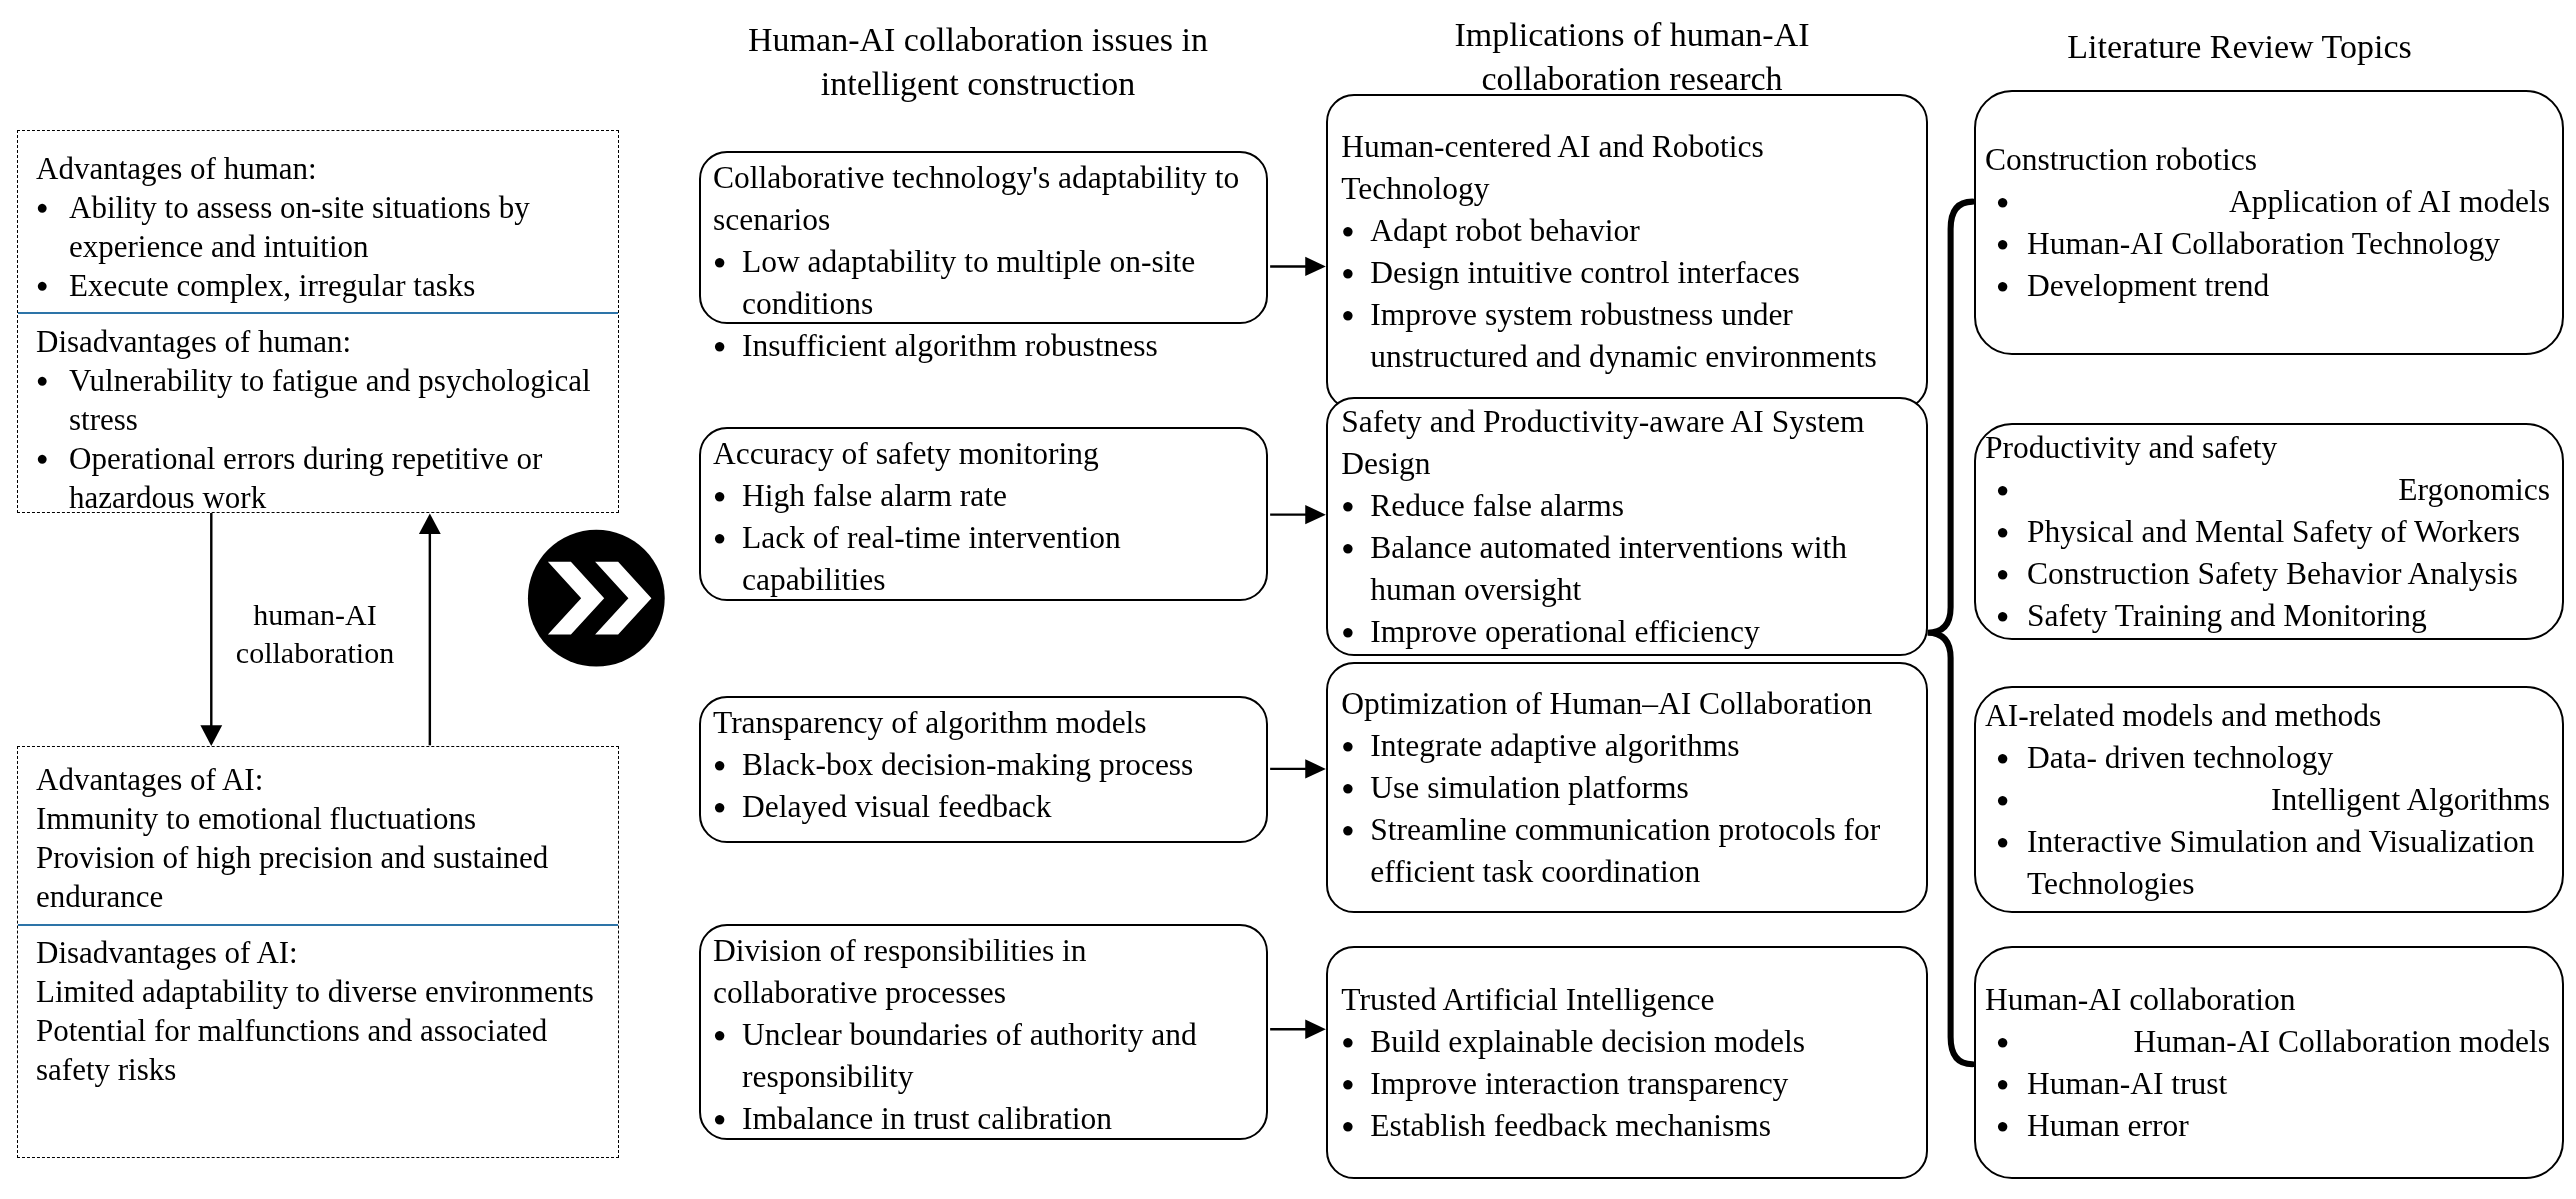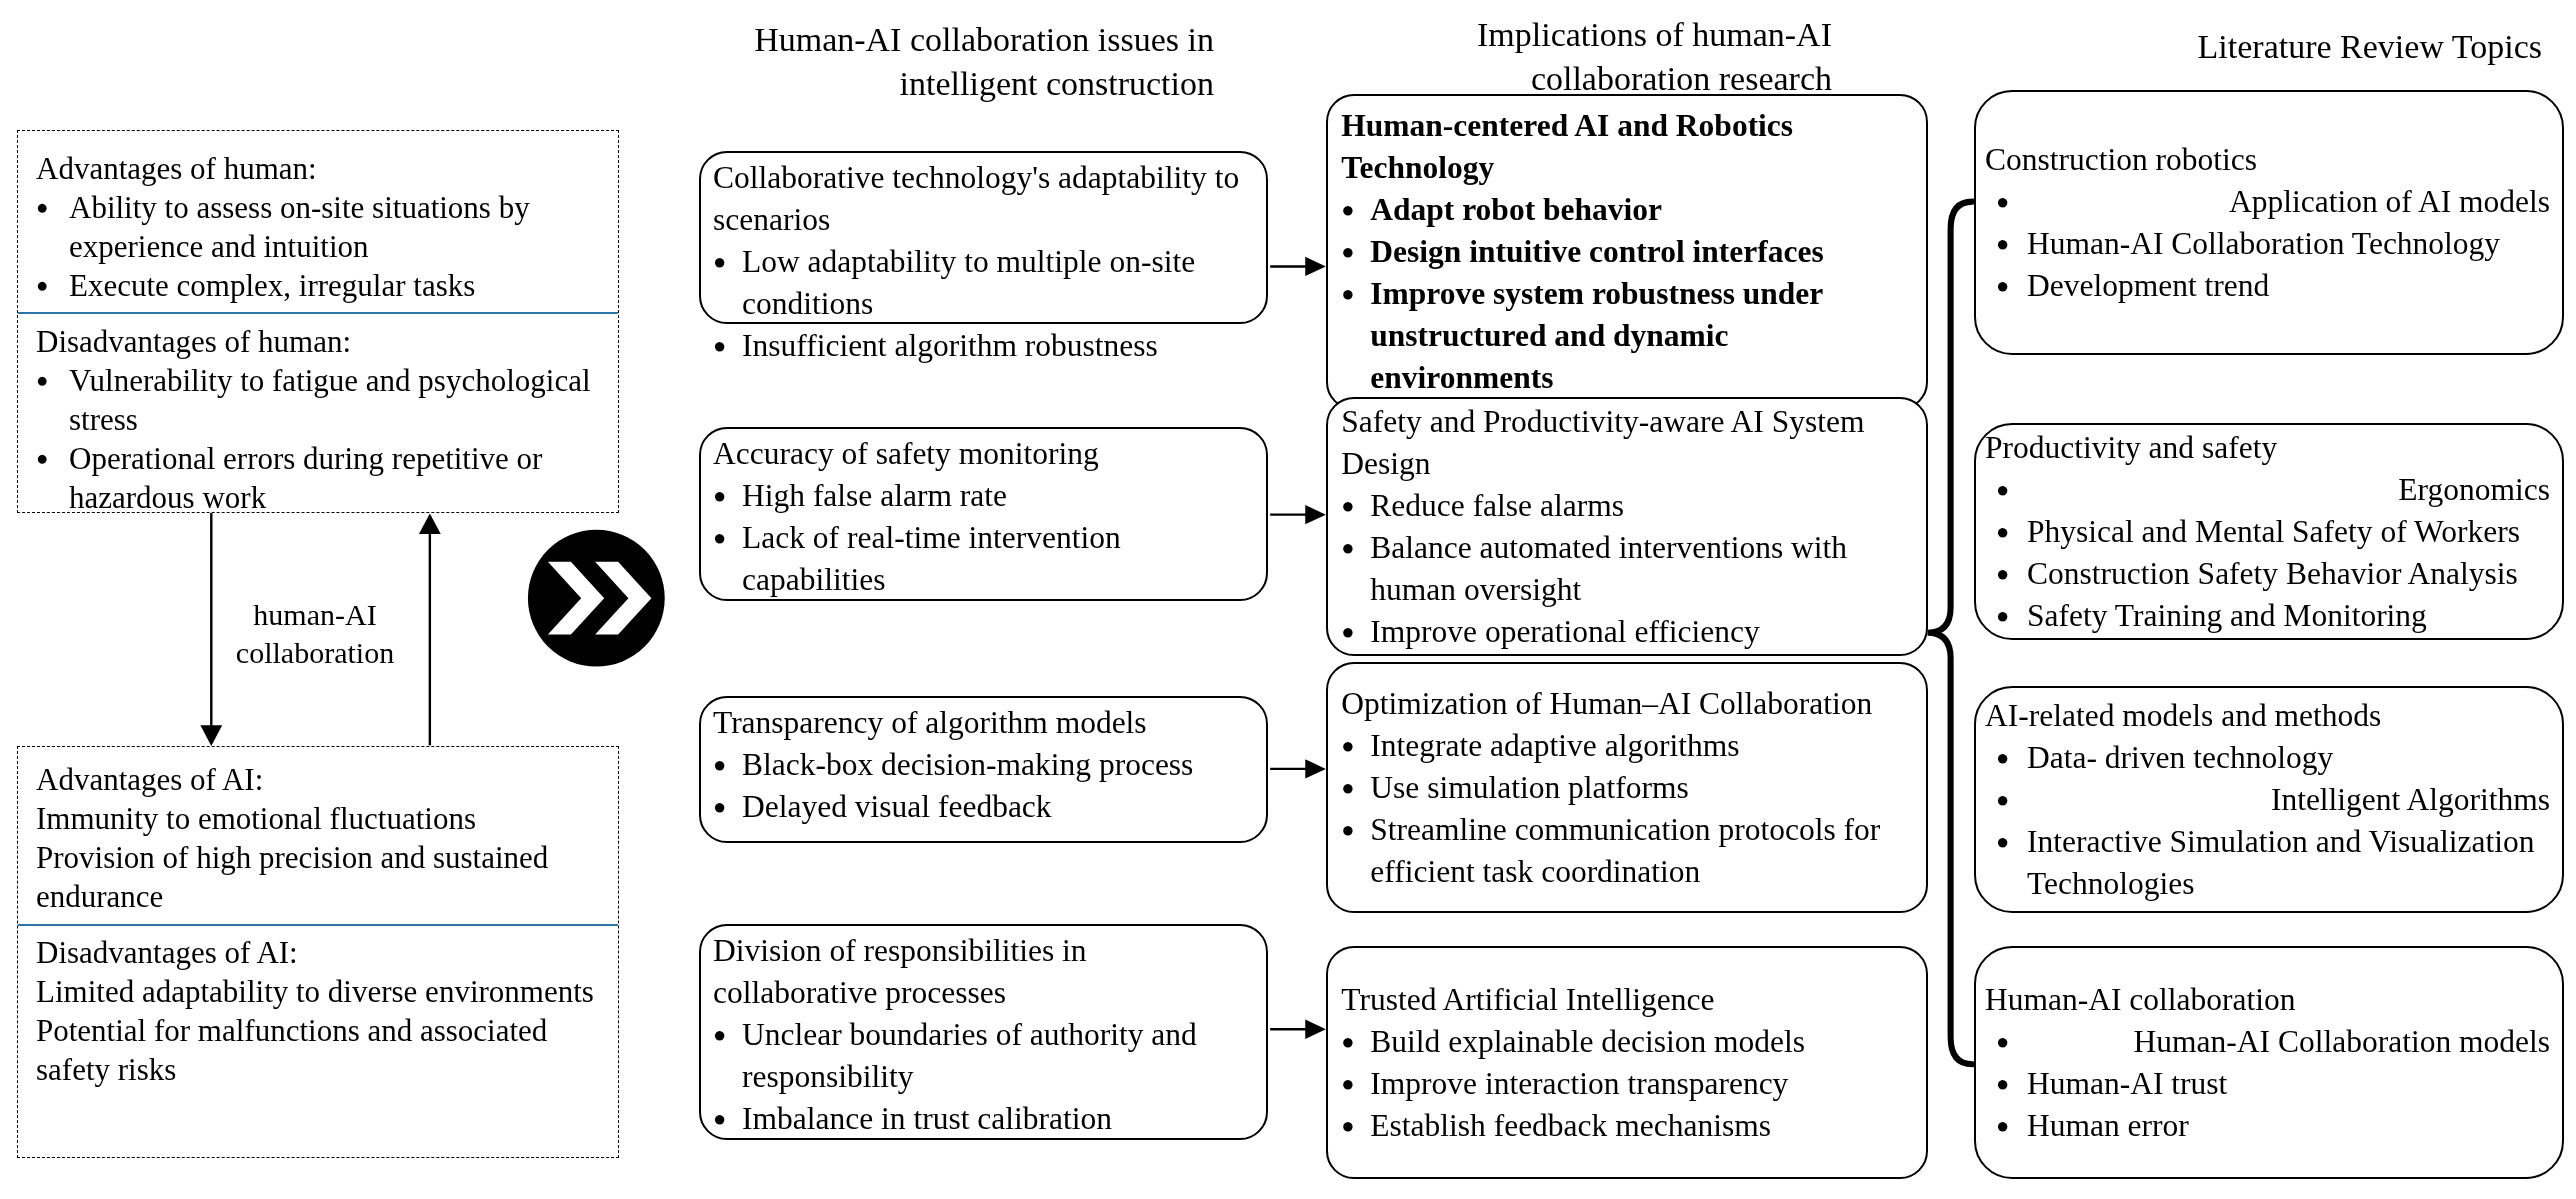--- a/index.html
+++ b/index.html
@@ -3,21 +3,21 @@
 <meta charset="utf-8">
 <style>
   html,body{margin:0;padding:0;background:#ffffff;}
   #canvas{
     position:relative;width:2576px;height:1200px;background:#ffffff;
     font-family:"Liberation Serif","DejaVu Serif",serif;color:#000;
     overflow:hidden;
   }
   .abs{position:absolute;box-sizing:border-box;}
   
-  .hdr{font-size:34px;line-height:44px;text-align:right;}
+  .hdr{font-size:34px;line-height:44px;text-align:center;}
   
   .dash-box{border:1.8px dashed #000;background:#fff;padding:18px 18px;font-size:31px;line-height:39px;}
   .dash-box .divider{border:0;border-top:2.4px solid #2d74a8;margin:7.3px -18px;}
   
   .rbox{border:2.4px solid #000;background:#fff;display:flex;flex-direction:column;justify-content:center;}
   .c-box{left:699px;width:569px;border-radius:28px;padding:3.6px 12px;font-size:31.5px;line-height:42px;justify-content:flex-start;}
   .d-box{left:1326px;width:602px;border-radius:28px;padding:3.6px 17px 3.6px 13.3px;font-size:31.5px;line-height:42px;}
   .e-box{left:1974px;width:590px;border-radius:38px;padding:3.6px 12px 3.6px 9px;font-size:31.5px;line-height:42px;}
   .li{display:flex;align-items:flex-start;}
   .dot{flex:0 0 29px;text-align:left;font-size:22px;line-height:42px;}
@@ -139,21 +139,21 @@
         <span class="tx">Unclear boundaries of authority and responsibility</span>
       </div>
     <div class="li">
         <span class="dot">●</span>
         <span class="tx">Imbalance in trust calibration</span>
       </div>
   </div>
 
   <div class="abs hdr" style="left:1432px;top:13.3px;width:400px;">Implications of human-AI collaboration research</div>
 
-  <div class="abs rbox d-box" style="top:94px;height:316px;font-weight:bold;">
+  <div class="abs rbox d-box" style="top:94px;height:316px;">
     <div>Human-centered AI and Robotics Technology</div>
     <div class="li">
         <span class="dot">●</span>
         <span class="tx">Adapt robot behavior</span>
       </div>
     <div class="li">
         <span class="dot">●</span>
         <span class="tx">Design intuitive control interfaces</span>
       </div>
     <div class="li">

